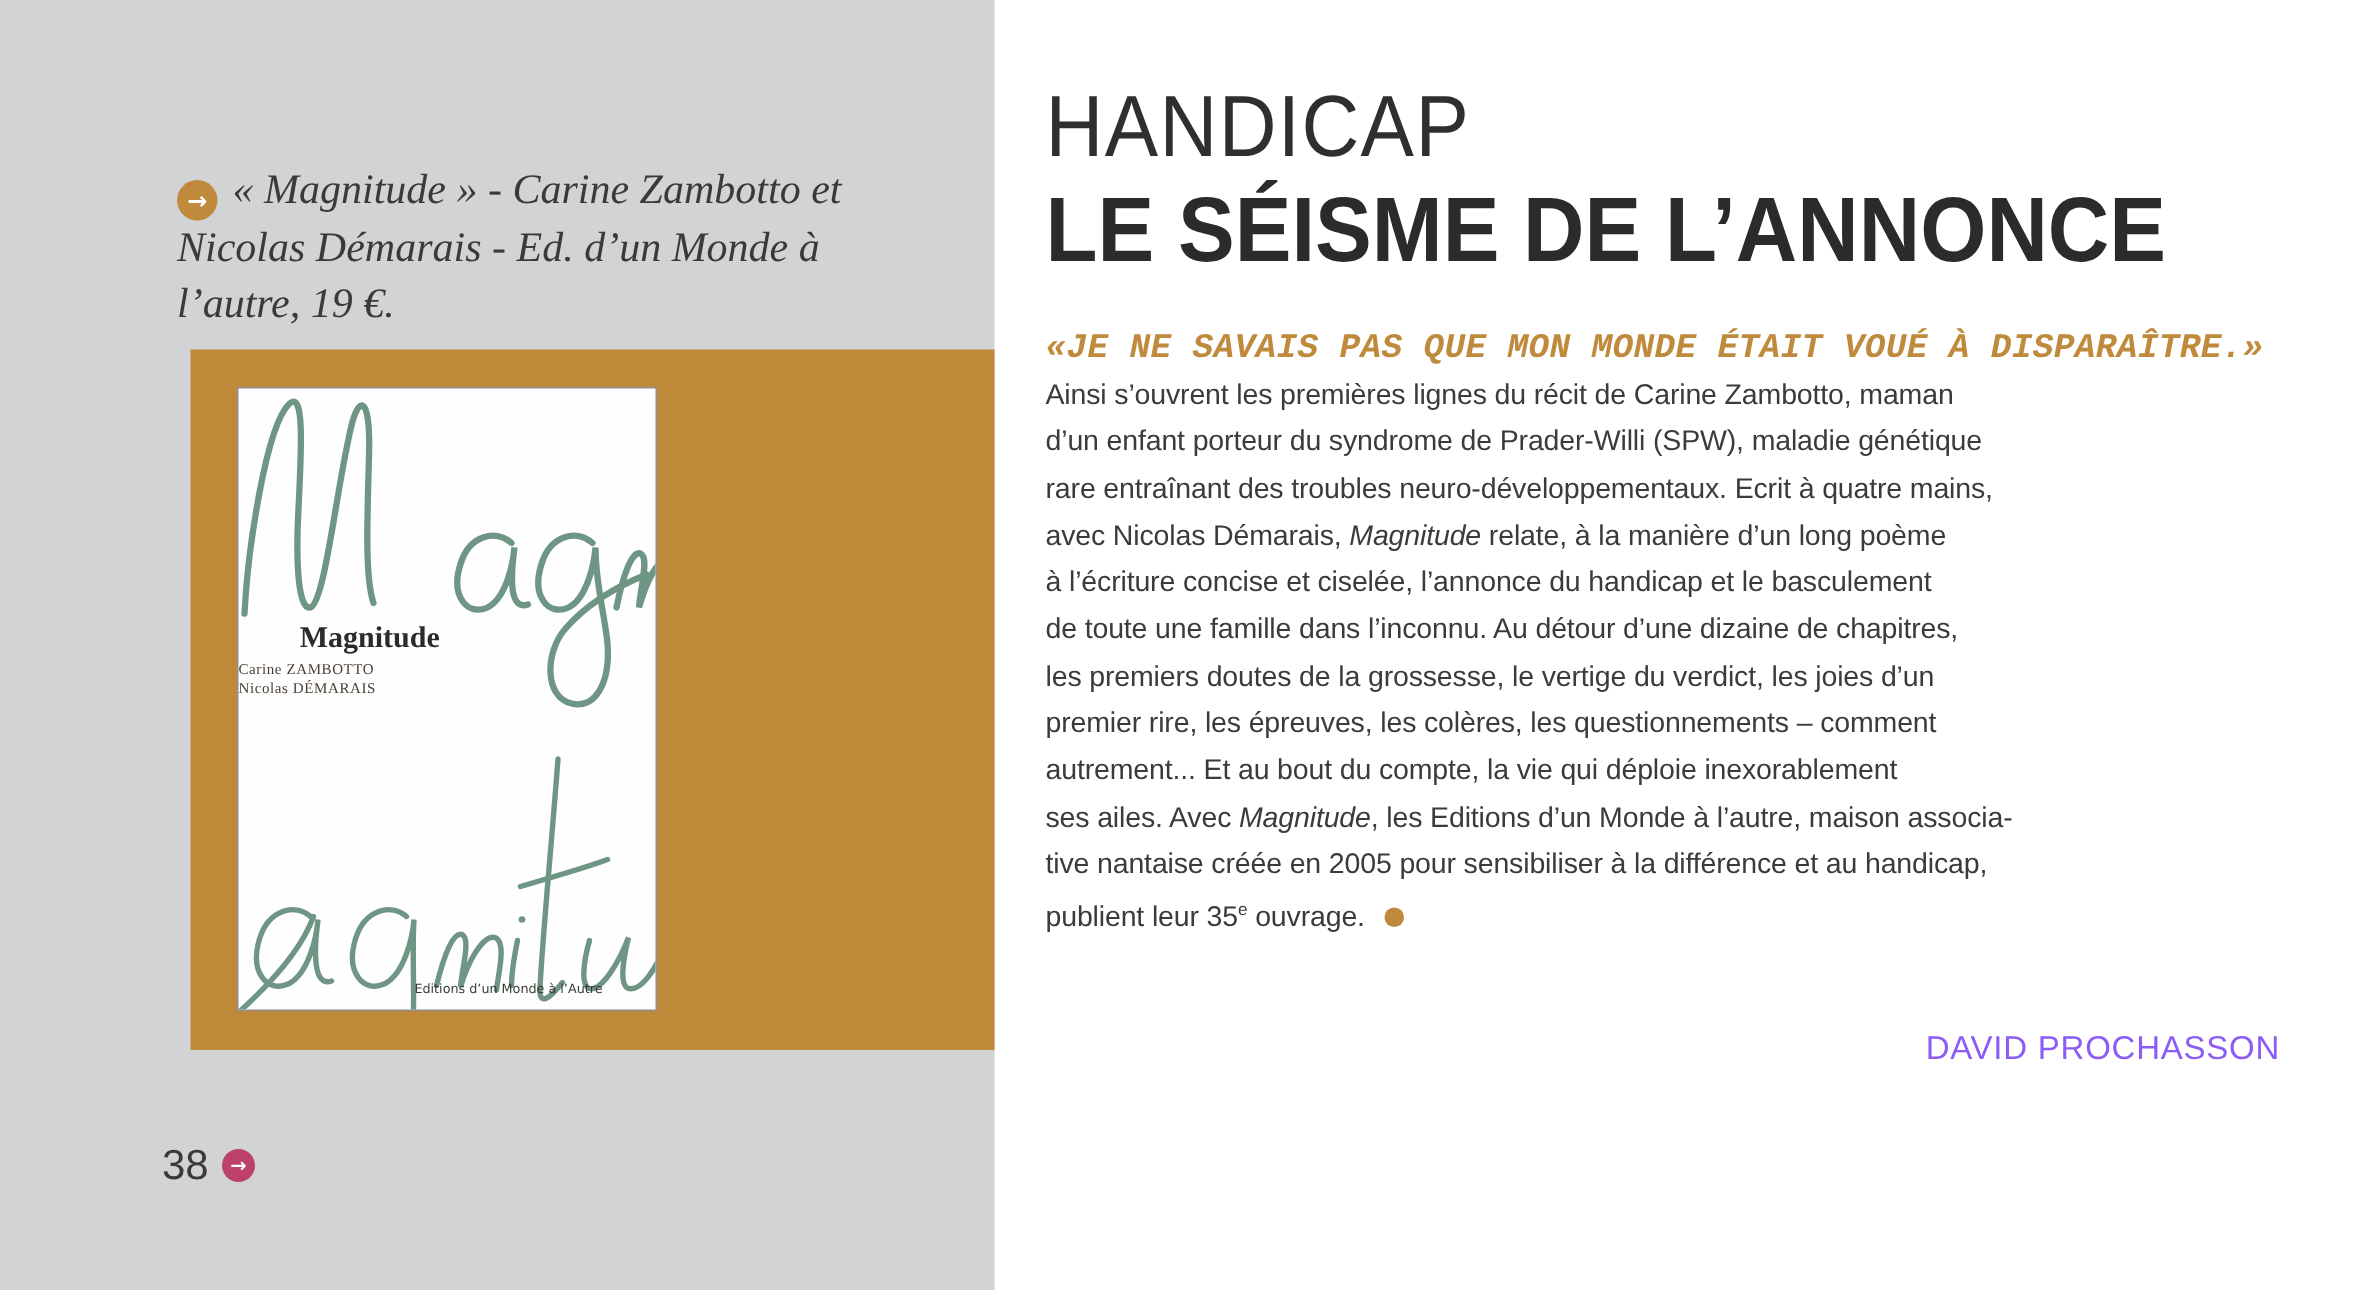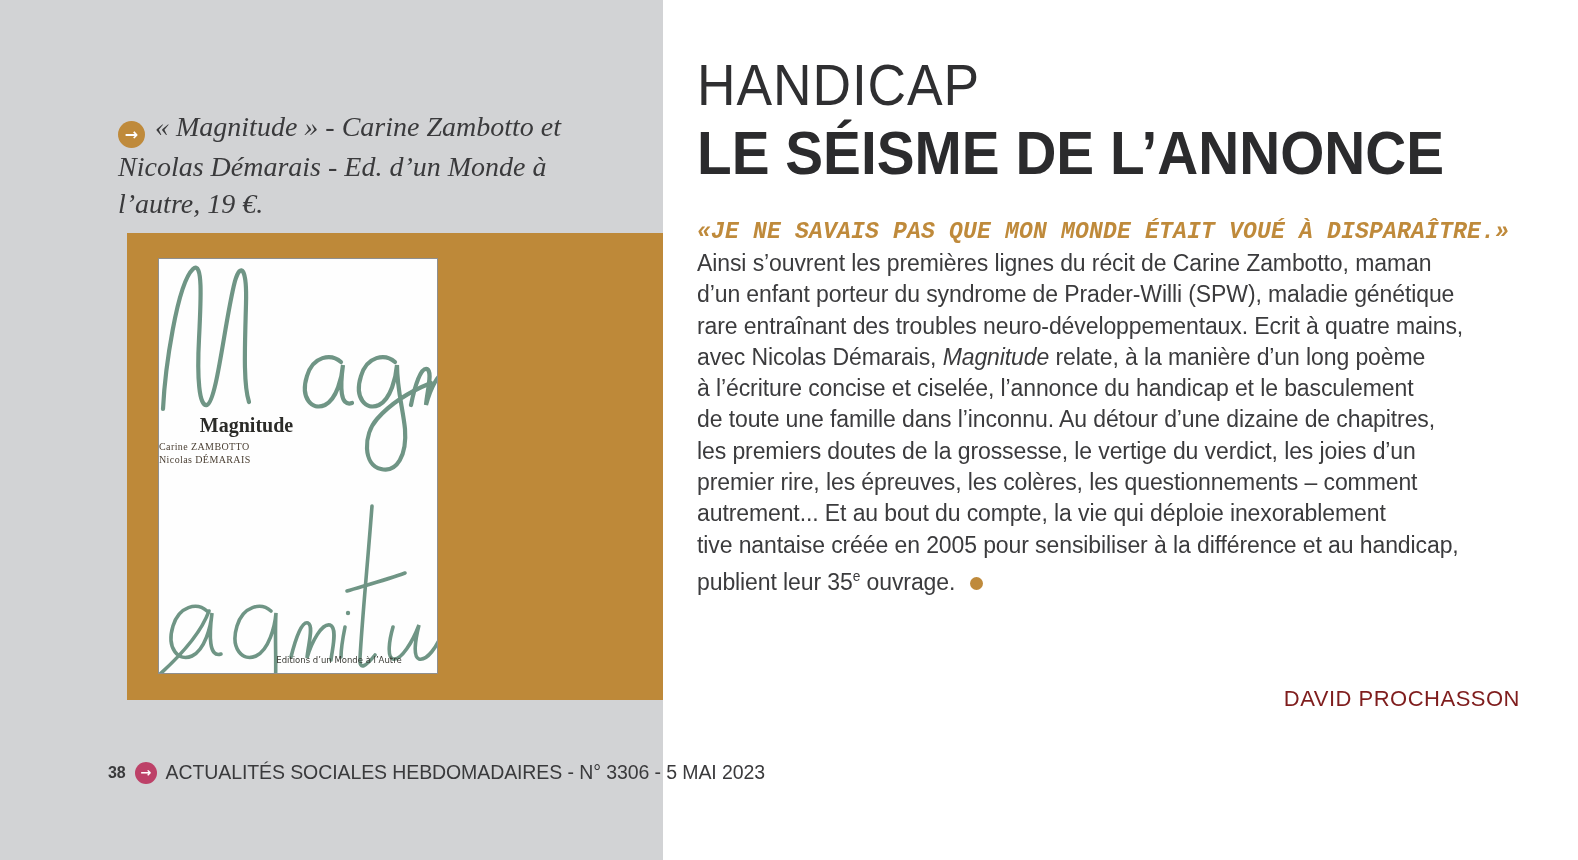--- a/index.html
+++ b/index.html
@@ -34,34 +34,34 @@
 
   
   .article{position:absolute;left:697px;top:0;width:825px;}
   .kicker{position:absolute;left:0;top:55px;font-size:58px;line-height:60px;font-weight:normal;
           color:#2f2f31;letter-spacing:1px;transform:scaleX(.92);transform-origin:left top;
           white-space:nowrap;}
   .headline{position:absolute;left:0;top:121px;font-size:61px;line-height:64px;font-weight:bold;
             color:#2b2b2d;transform:scaleX(.93);transform-origin:left top;white-space:nowrap;}
   .lead{position:absolute;left:0;top:219px;font-size:23px;font-weight:bold;font-style:italic;
         color:#bf8a3b;letter-spacing:.2px;white-space:nowrap;}
-  .body-text{position:absolute;left:0;top:248px;width:830px;font-size:23px;line-height:31.3px;
+  .body-text{position:absolute;left:0;top:248px;width:830px;font-size:19px;line-height:31.3px;
              color:#3b3b3d;letter-spacing:-0.1px;}
   .body-line{white-space:nowrap;}
   .body-line em{font-style:italic;}
   .body-line sup{font-size:60%;vertical-align:super;}
   .end-dot{display:inline-block;width:13px;height:13px;border-radius:50%;background:#bf8a3b;
            margin-left:8px;}
   .byline{position:absolute;left:0;top:686px;width:823px;text-align:right;font-size:22px;
-          color:#7f1d1d;letter-spacing:.5px;}
+          color:#8b5cf6;letter-spacing:.5px;}
 
   
   .footer{position:absolute;left:108px;top:761px;display:flex;align-items:center;gap:9px;
           font-size:19.5px;color:#3a3a3c;letter-spacing:-0.1px;}
-  .footer .page-num{font-weight:bold;font-size:16px;}
+  .footer .page-num{font-weight:normal;font-size:28px;}
   .footer .arrow-badge{width:22px;height:22px;font-size:13px;background:#bd4168;margin:0;
                        vertical-align:0;}
   .footer-text{white-space:nowrap;}
 </style>
 </head>
 <body>
 
 <div class="page">
 
   <div class="gray-panel" style="background: rgb(210, 211, 213);"></div>
@@ -109,25 +109,25 @@
     <div class="body-text" id="article-body">
         <div class="body-line">Ainsi s’ouvrent les premières lignes du récit de Carine Zambotto, maman</div>
         <div class="body-line">d’un enfant porteur du syndrome de Prader-Willi (SPW), maladie génétique</div>
         <div class="body-line">rare entraînant des troubles neuro-développementaux. Ecrit à quatre mains,</div>
         <div class="body-line">avec Nicolas Démarais, <em>Magnitude</em> relate, à la manière d’un long poème</div>
         <div class="body-line">à l’écriture concise et ciselée, l’annonce du handicap et le basculement</div>
         <div class="body-line">de toute une famille dans l’inconnu. Au détour d’une dizaine de chapitres,</div>
         <div class="body-line">les premiers doutes de la grossesse, le vertige du verdict, les joies d’un</div>
         <div class="body-line">premier rire, les épreuves, les colères, les questionnements – comment</div>
         <div class="body-line">autrement... Et au bout du compte, la vie qui déploie inexorablement</div>
+        <div class="body-line">ses ailes. Avec <em>Magnitude</em>, les Editions d’un Monde à l’autre, maison associa-</div>
         <div class="body-line">tive nantaise créée en 2005 pour sensibiliser à la différence et au handicap,</div>
         <div class="body-line">publient leur 35<sup>e</sup> ouvrage. <span class="end-dot"></span></div>
       </div>
     <div class="byline">DAVID PROCHASSON</div>
   </div>
 
   <div class="footer">
     <span class="page-num">38</span>
     <span class="arrow-badge" style="background: rgb(189, 65, 104);">→</span>
-    <span class="footer-text">ACTUALITÉS SOCIALES HEBDOMADAIRES - N° 3306 - 5 MAI 2023</span>
   </div>
 
 </div>
 
 </body></html>

